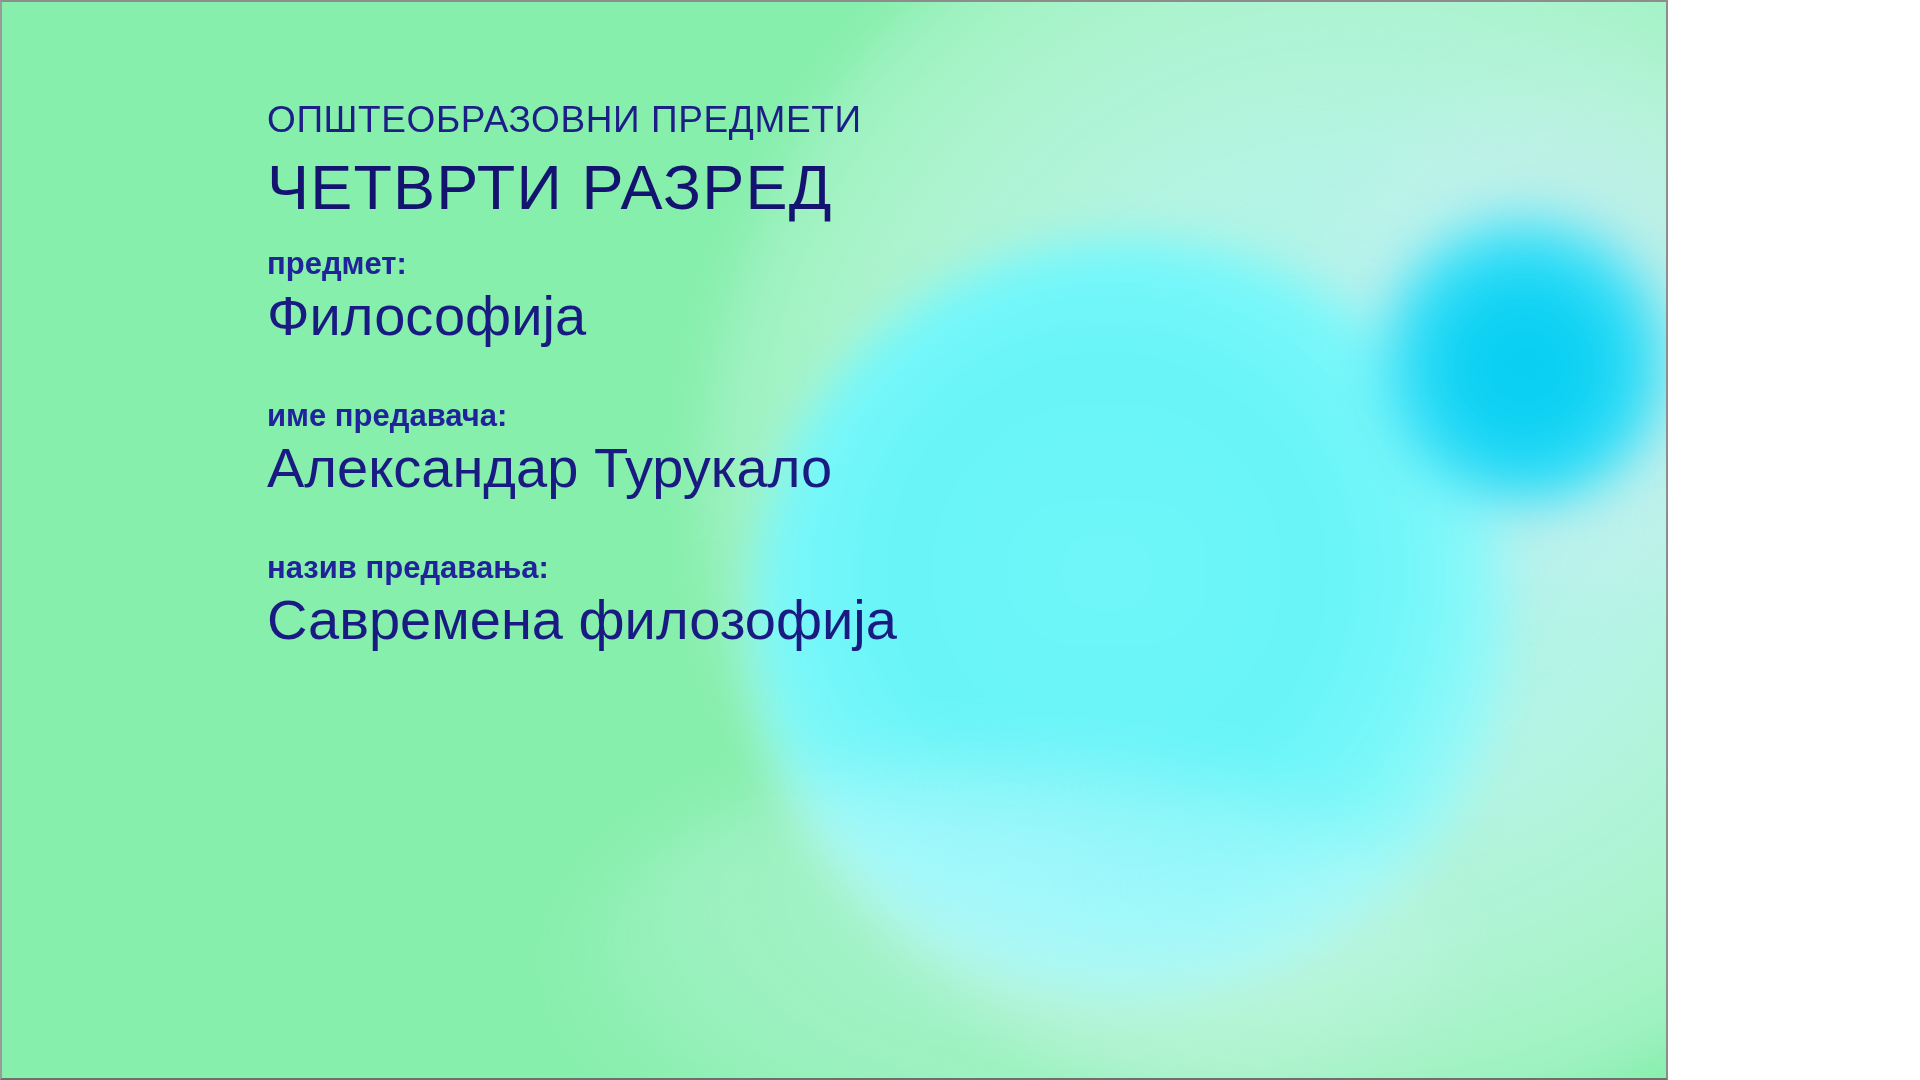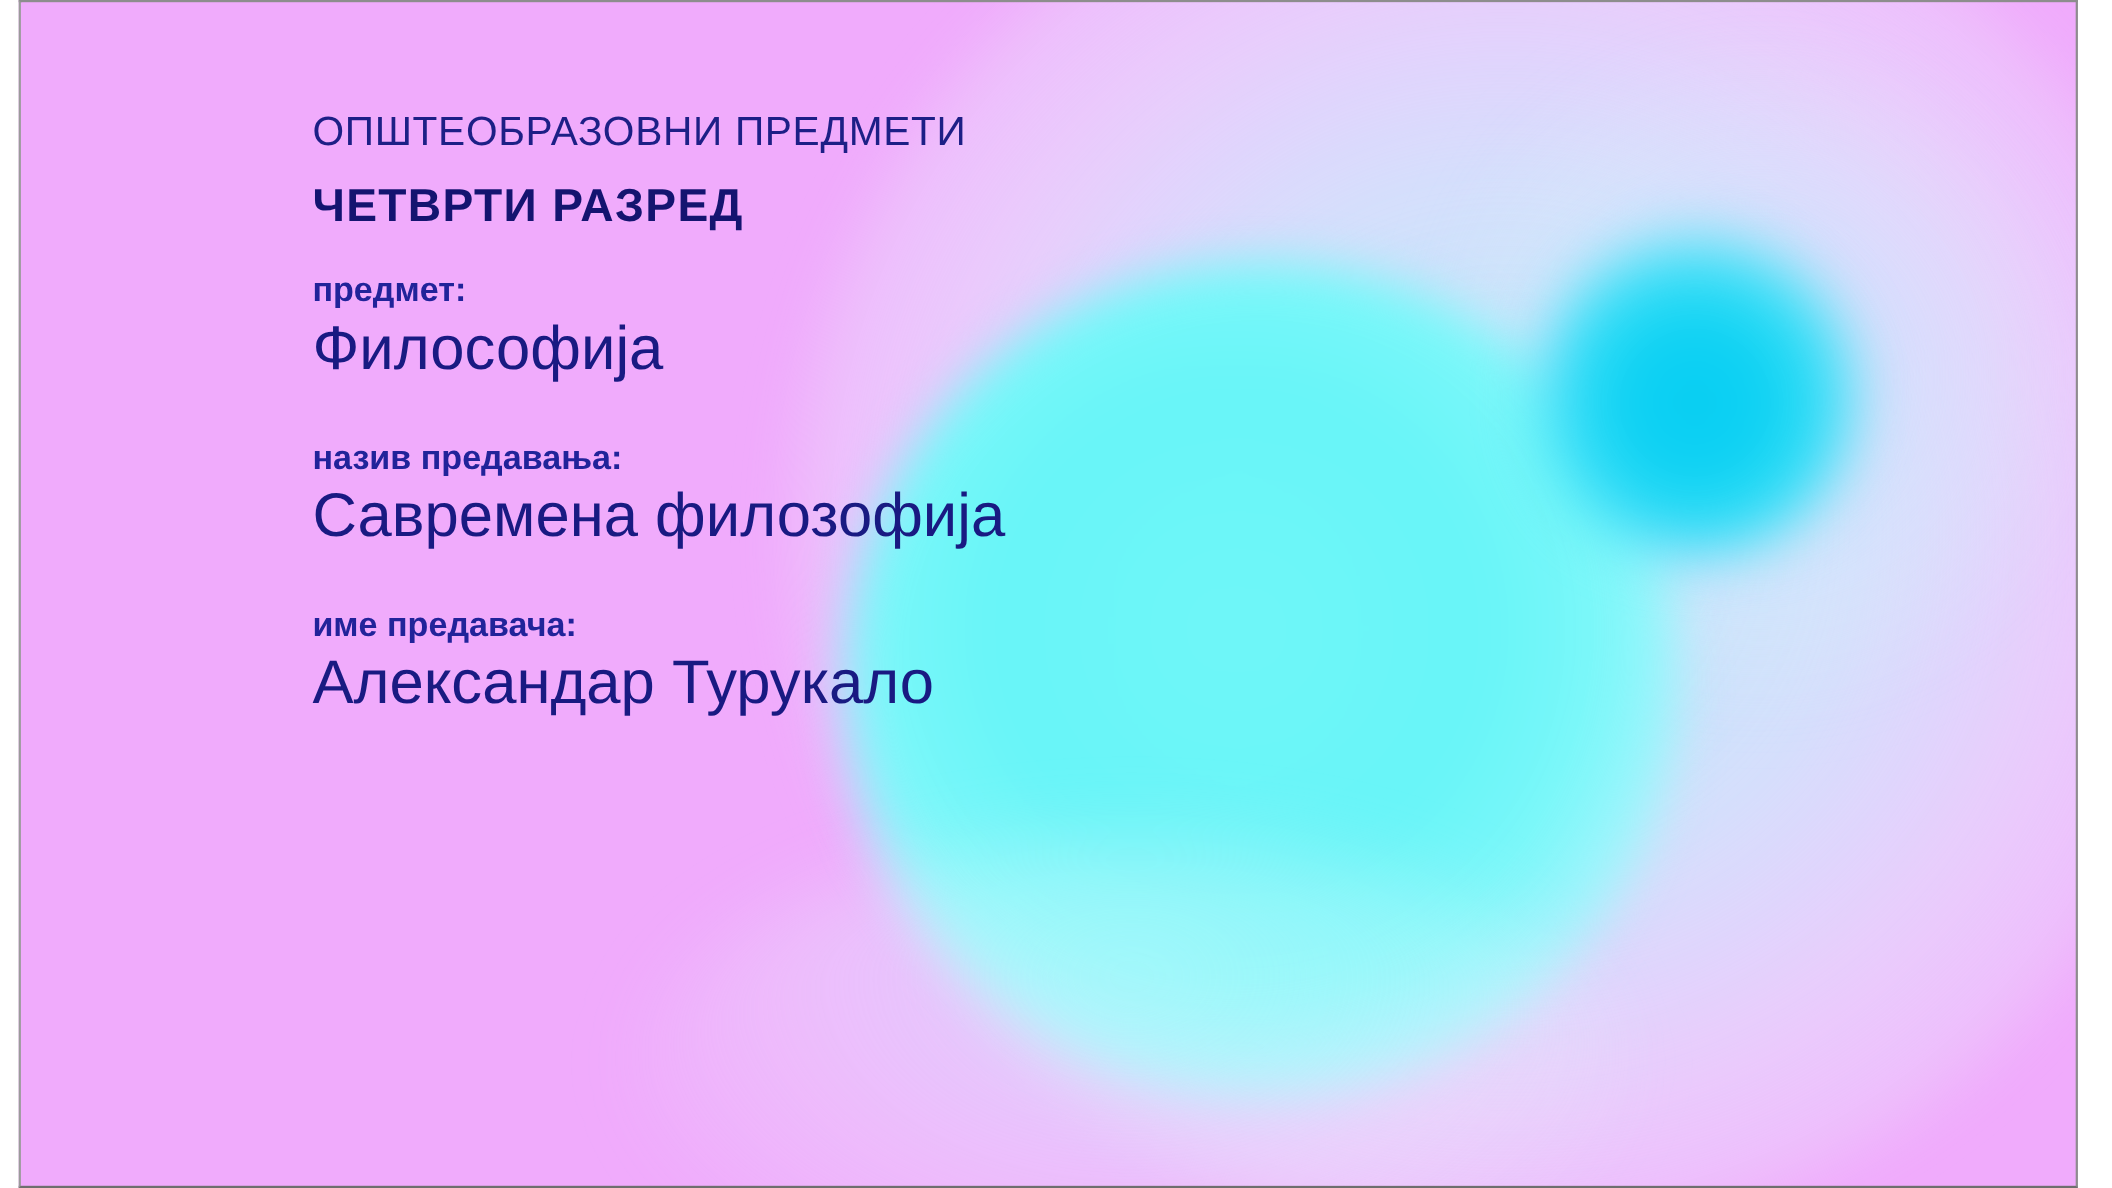--- a/index.html
+++ b/index.html
@@ -10,30 +10,29 @@
   body {
     width: 1920px;
     height: 1080px;
     overflow: hidden;
     font-family: "Liberation Sans", "DejaVu Sans", sans-serif;
   }
 
   
   #title-card {
     position: relative;
-    width: 1872px;
+    width: 1668px;
     height: 1080px;
-    background: #f0abfc;
+    background: #86efac;
     overflow: hidden;
     box-sizing: border-box;
     border-top: 2px solid #8d8d8d;
     border-left: 2px solid #9a9a9a;
     border-right: 2px solid #8d8d8d;
     border-bottom: 2px solid #6e6e6e;
-    margin-left: 17px;
   }
 
   
   .bg-layer {
     position: absolute;
     inset: 0;
     pointer-events: none;
   }
 
   .blob {
@@ -129,23 +128,23 @@
     color: #1d1f86;
     font-size: 37px;
     line-height: 43px;
     font-weight: 400;
     letter-spacing: 0.6px;
     white-space: nowrap;
   }
 
   .headline {
     color: #141470;
-    font-size: 42px;
+    font-size: 63px;
     line-height: 72px;
-    font-weight: 700;
+    font-weight: 400;
     letter-spacing: 1.2px;
     margin-top: 10px;
     white-space: nowrap;
   }
 
   .field {
     margin-top: 22px;
   }
   .field.gap-large { margin-top: 52px; }
 
@@ -185,23 +184,23 @@
 
 
     <div class="headline">ЧЕТВРТИ РАЗРЕД</div>
 
     <div class="field">
       <div class="field-label">предмет:</div>
       <div class="field-value">Философија</div>
     </div>
 
     <div class="field gap-large">
+      <div class="field-label">име предавача:</div>
+      <div class="field-value">Александар Турукало</div>
+    </div>
+
+    <div class="field gap-large">
       <div class="field-label">назив предавања:</div>
       <div class="field-value">Савремена филозофија</div>
     </div>
 
-    <div class="field gap-large">
-      <div class="field-label">име предавача:</div>
-      <div class="field-value">Александар Турукало</div>
-    </div>
-
   </div>
 </div>
 
 </body></html>

